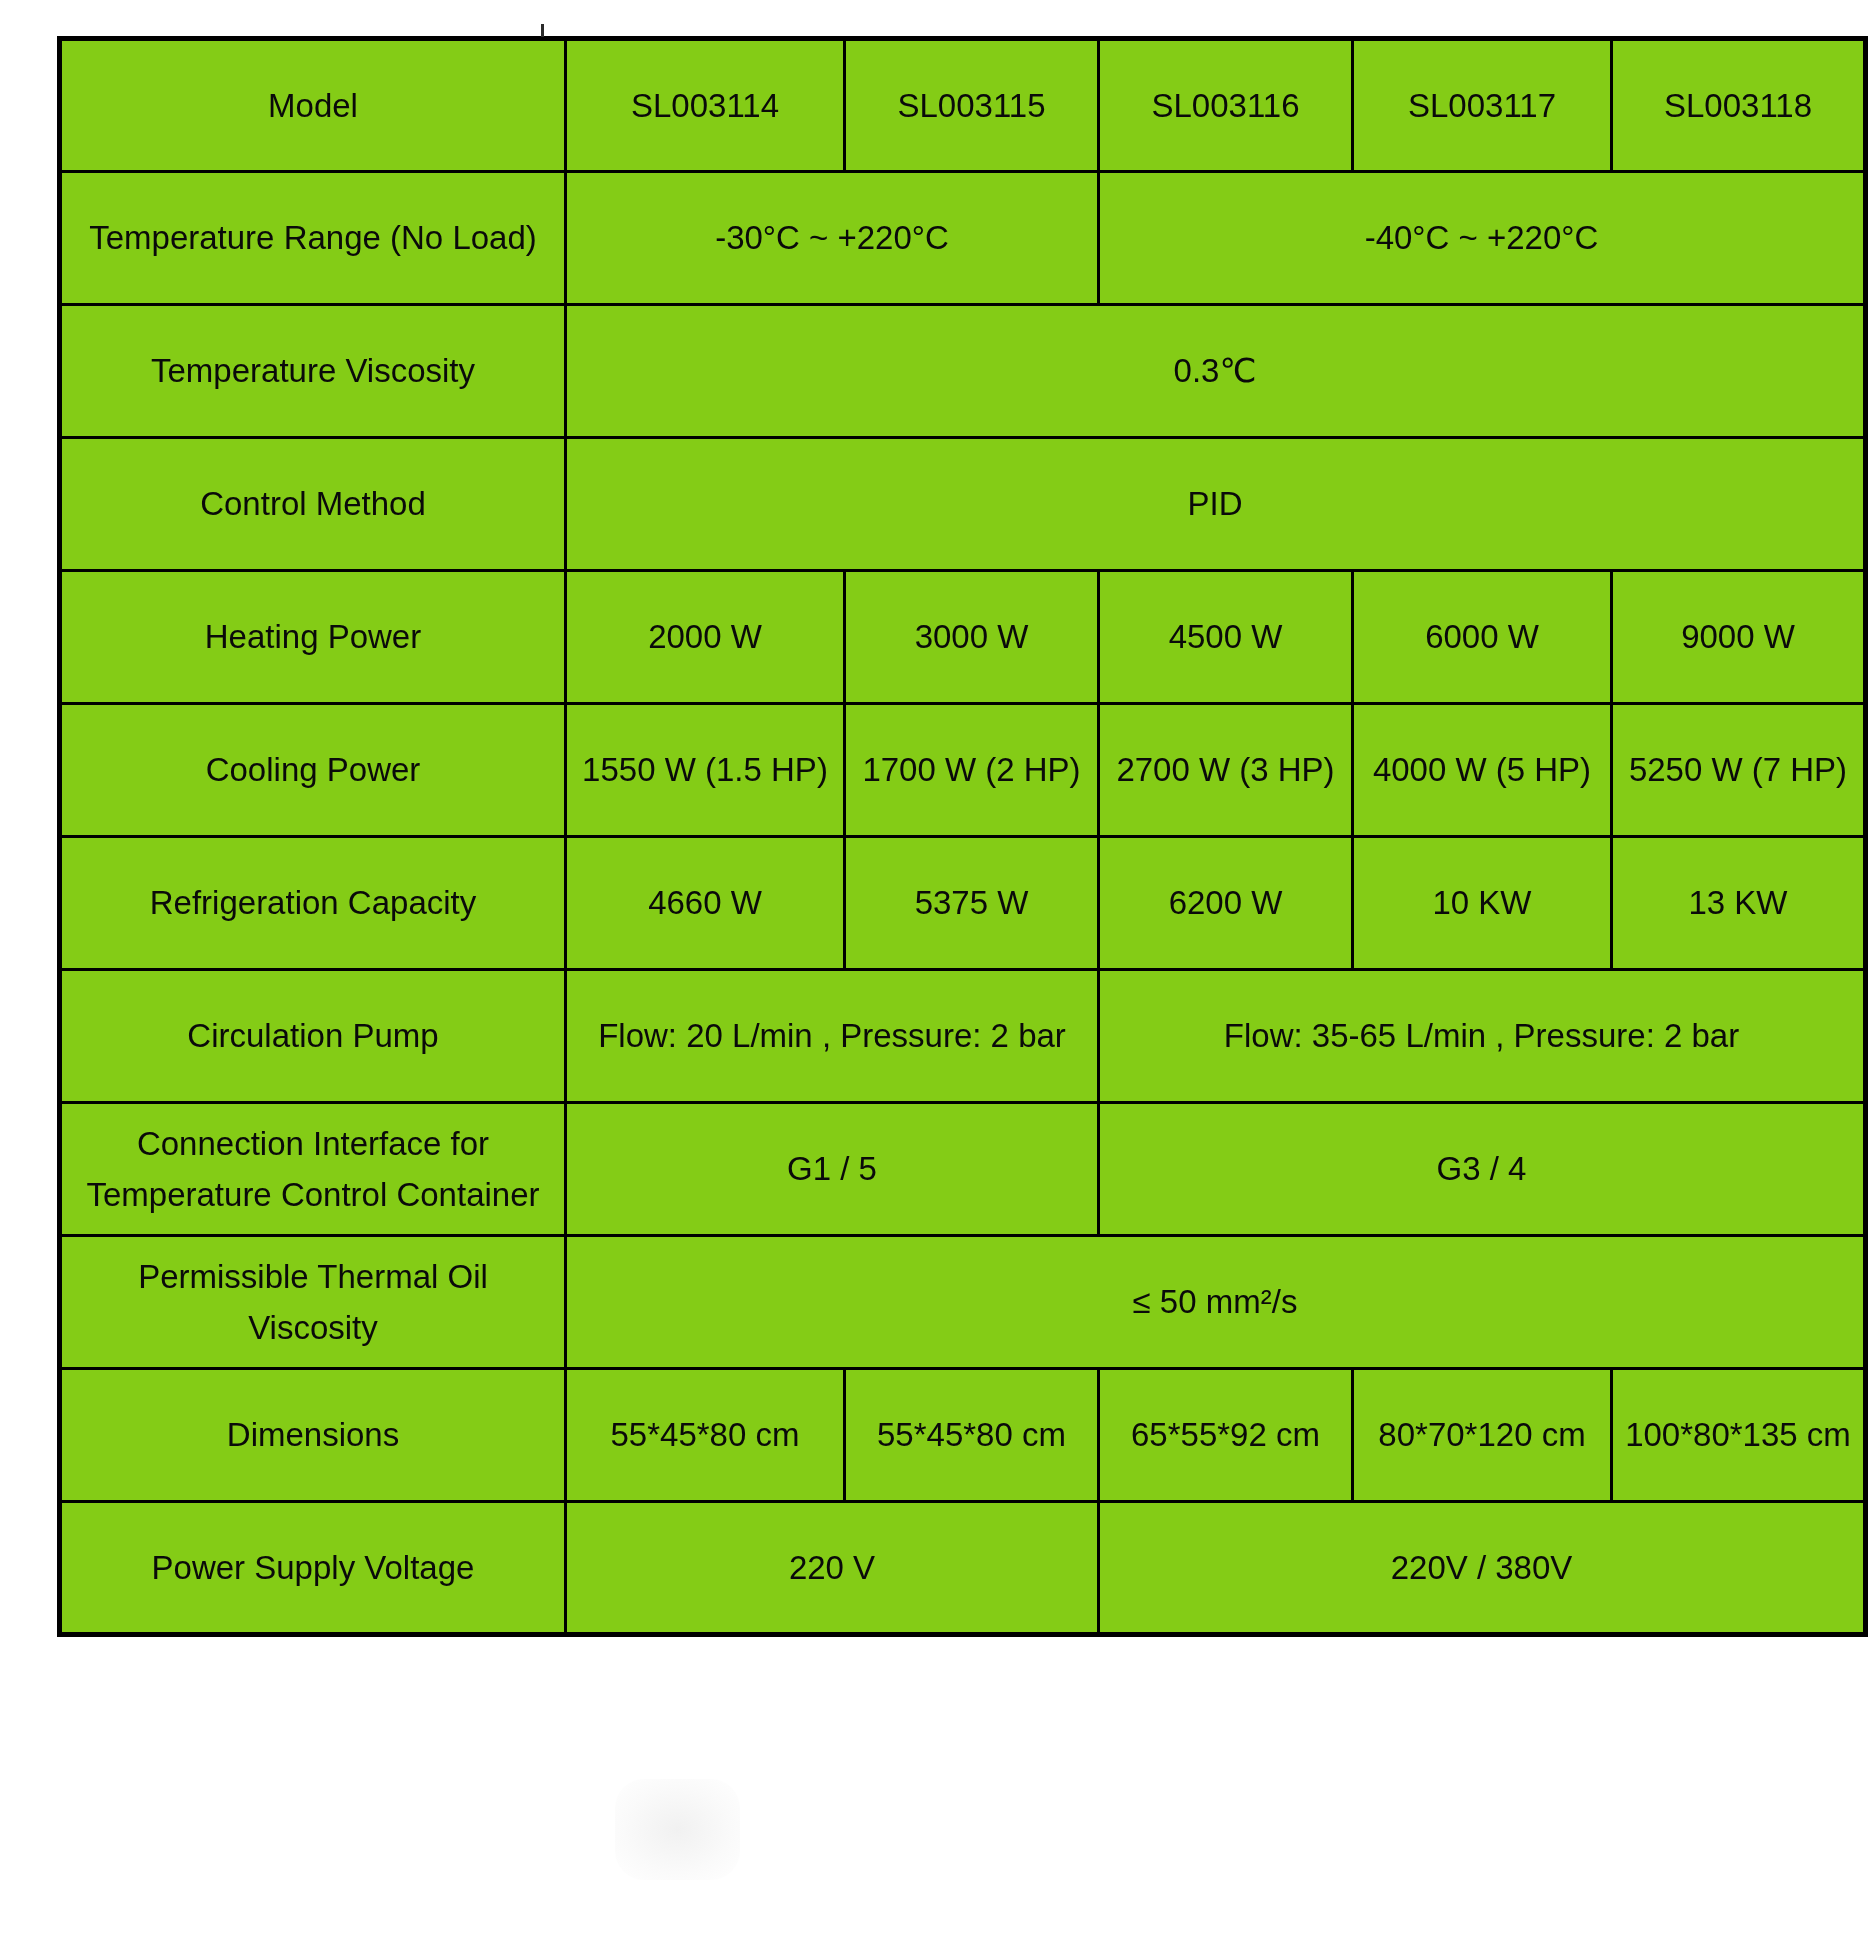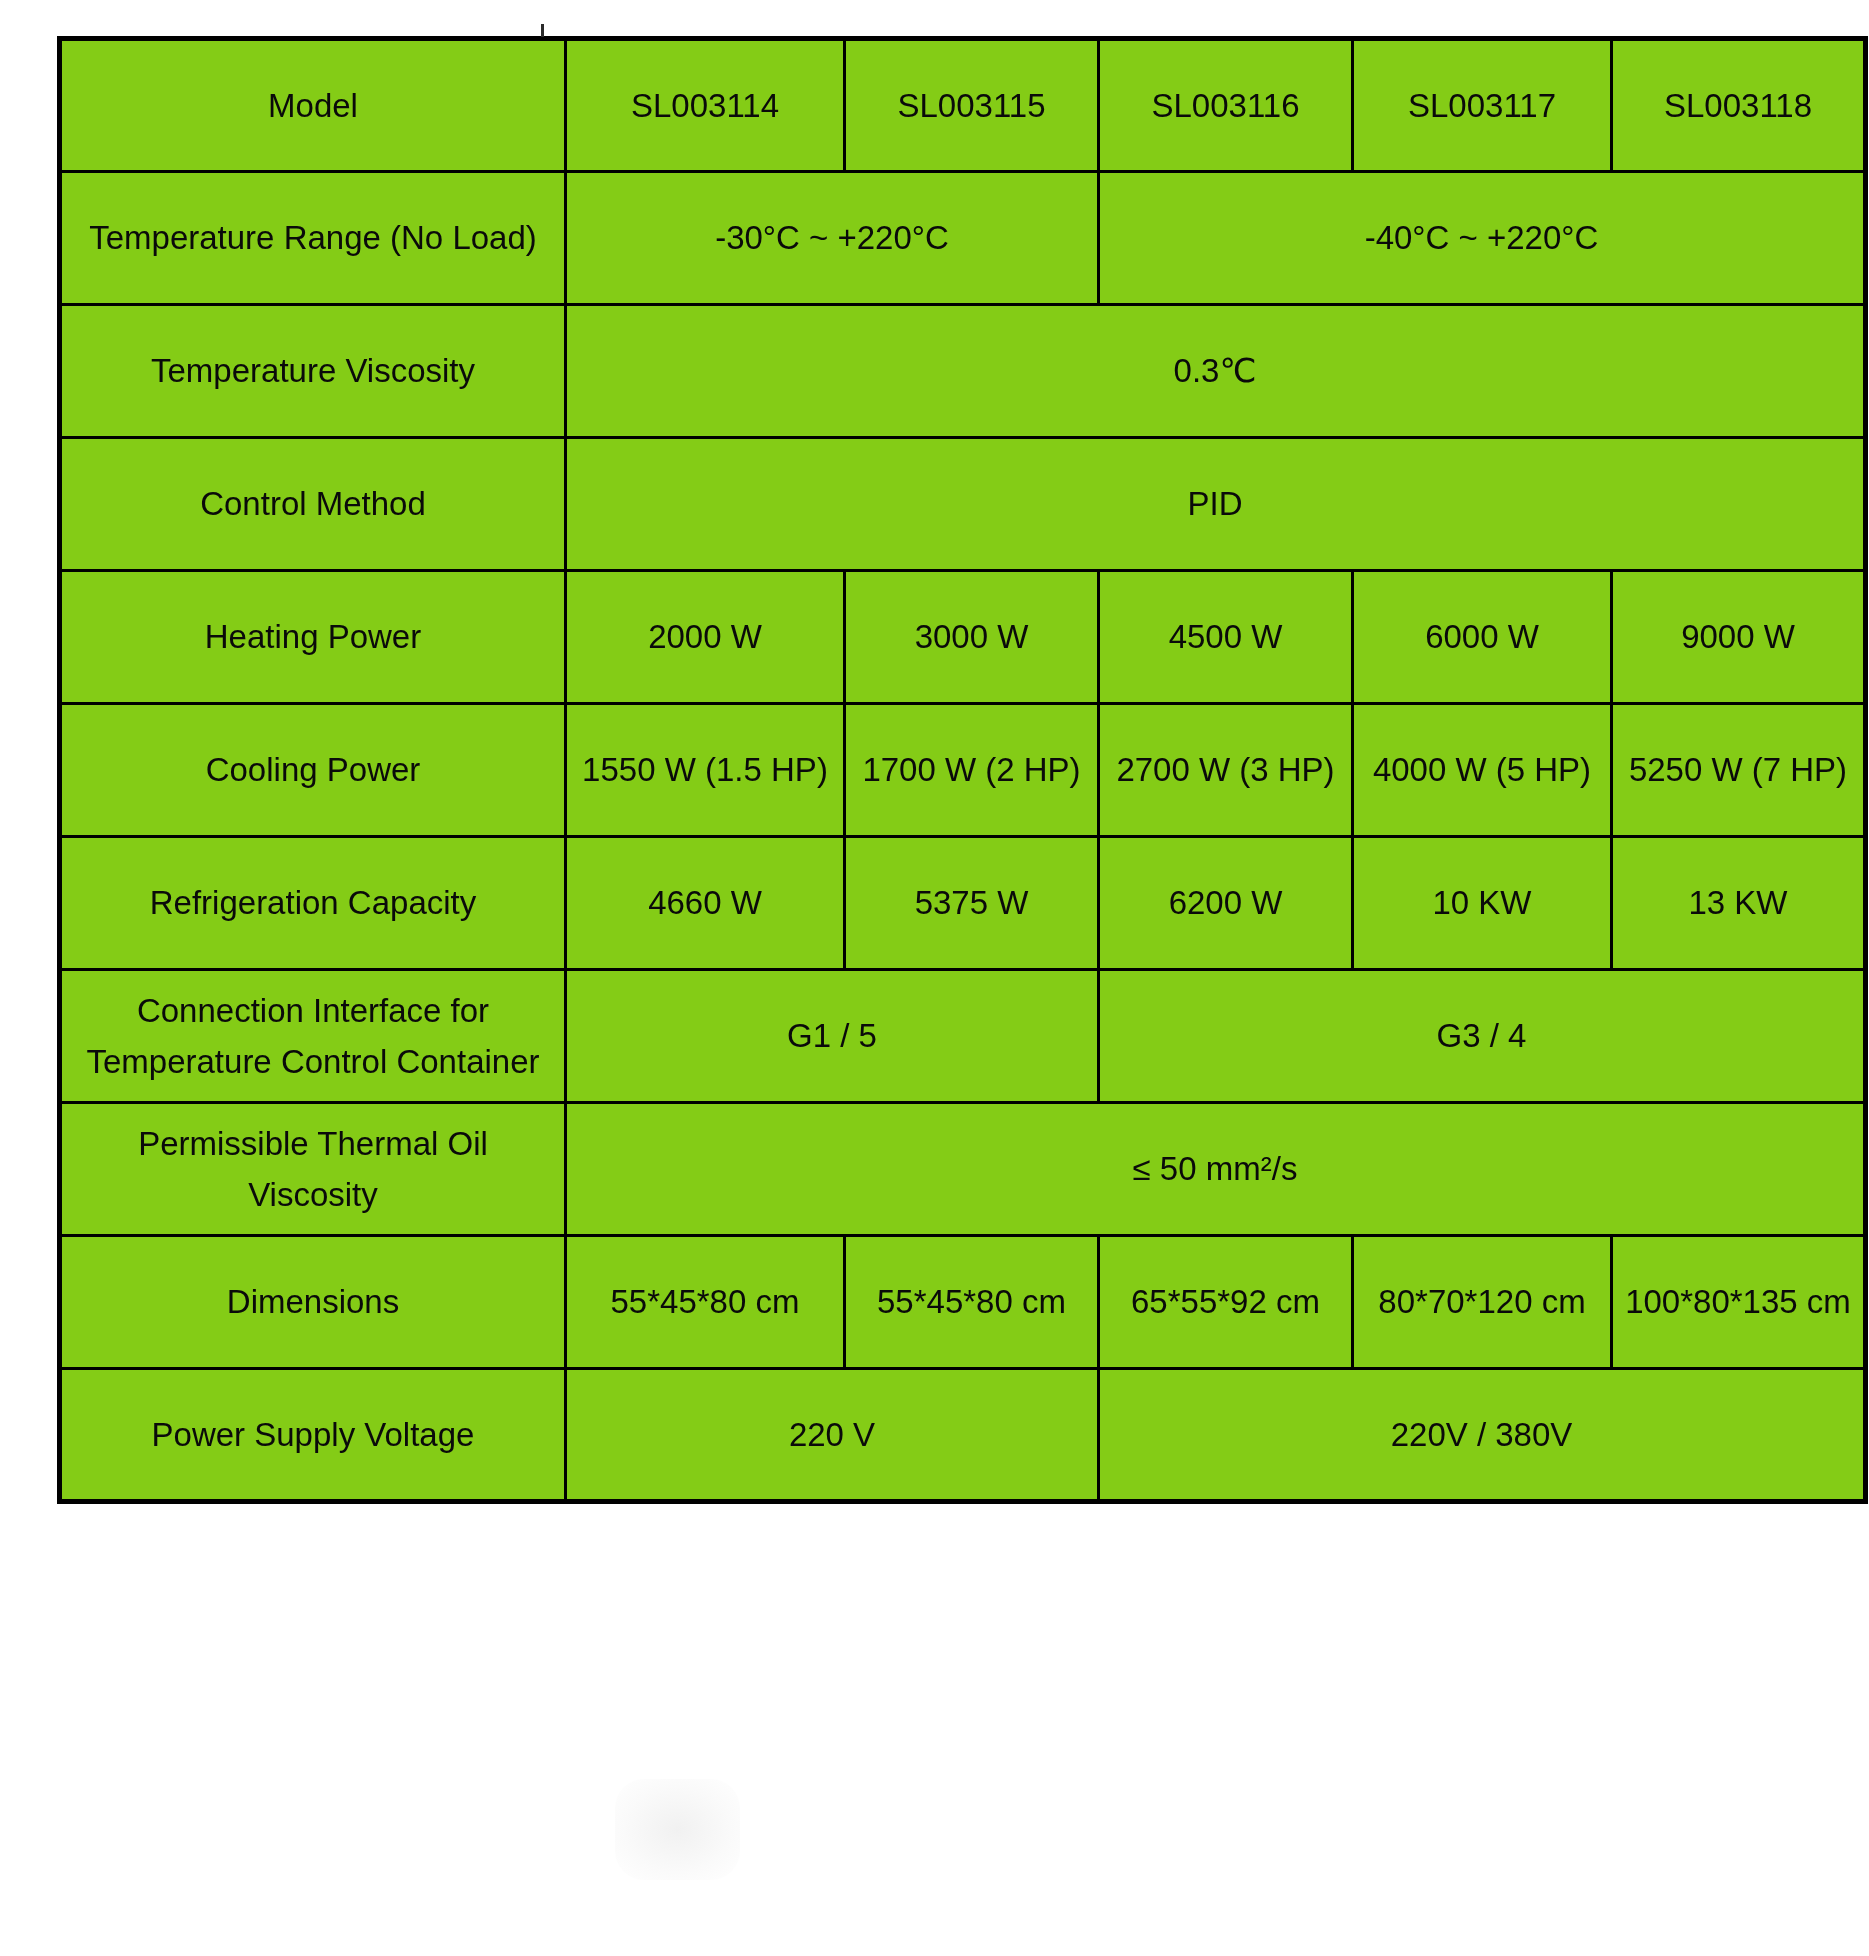--- a/index.html
+++ b/index.html
@@ -108,20 +108,25 @@
     </tr>
     <tr>
       <td>Refrigeration Capacity</td>
       <td>4660 W</td>
       <td>5375 W</td>
       <td>6200 W</td>
       <td>10 KW</td>
       <td>13 KW</td>
     </tr>
     <tr>
+      <td>Circulation Pump</td>
+      <td colspan="2">Flow: 20 L/min , Pressure: 2 bar</td>
+      <td colspan="3">Flow: 35-65 L/min , Pressure: 2 bar</td>
+    </tr>
+    <tr>
       <td>Connection Interface for
 Temperature Control Container</td>
       <td colspan="2">G1 / 5</td>
       <td colspan="3">G3 / 4</td>
     </tr>
     <tr>
       <td>Permissible Thermal Oil
 Viscosity</td>
       <td colspan="5">≤ 50 mm²/s</td>
     </tr>

